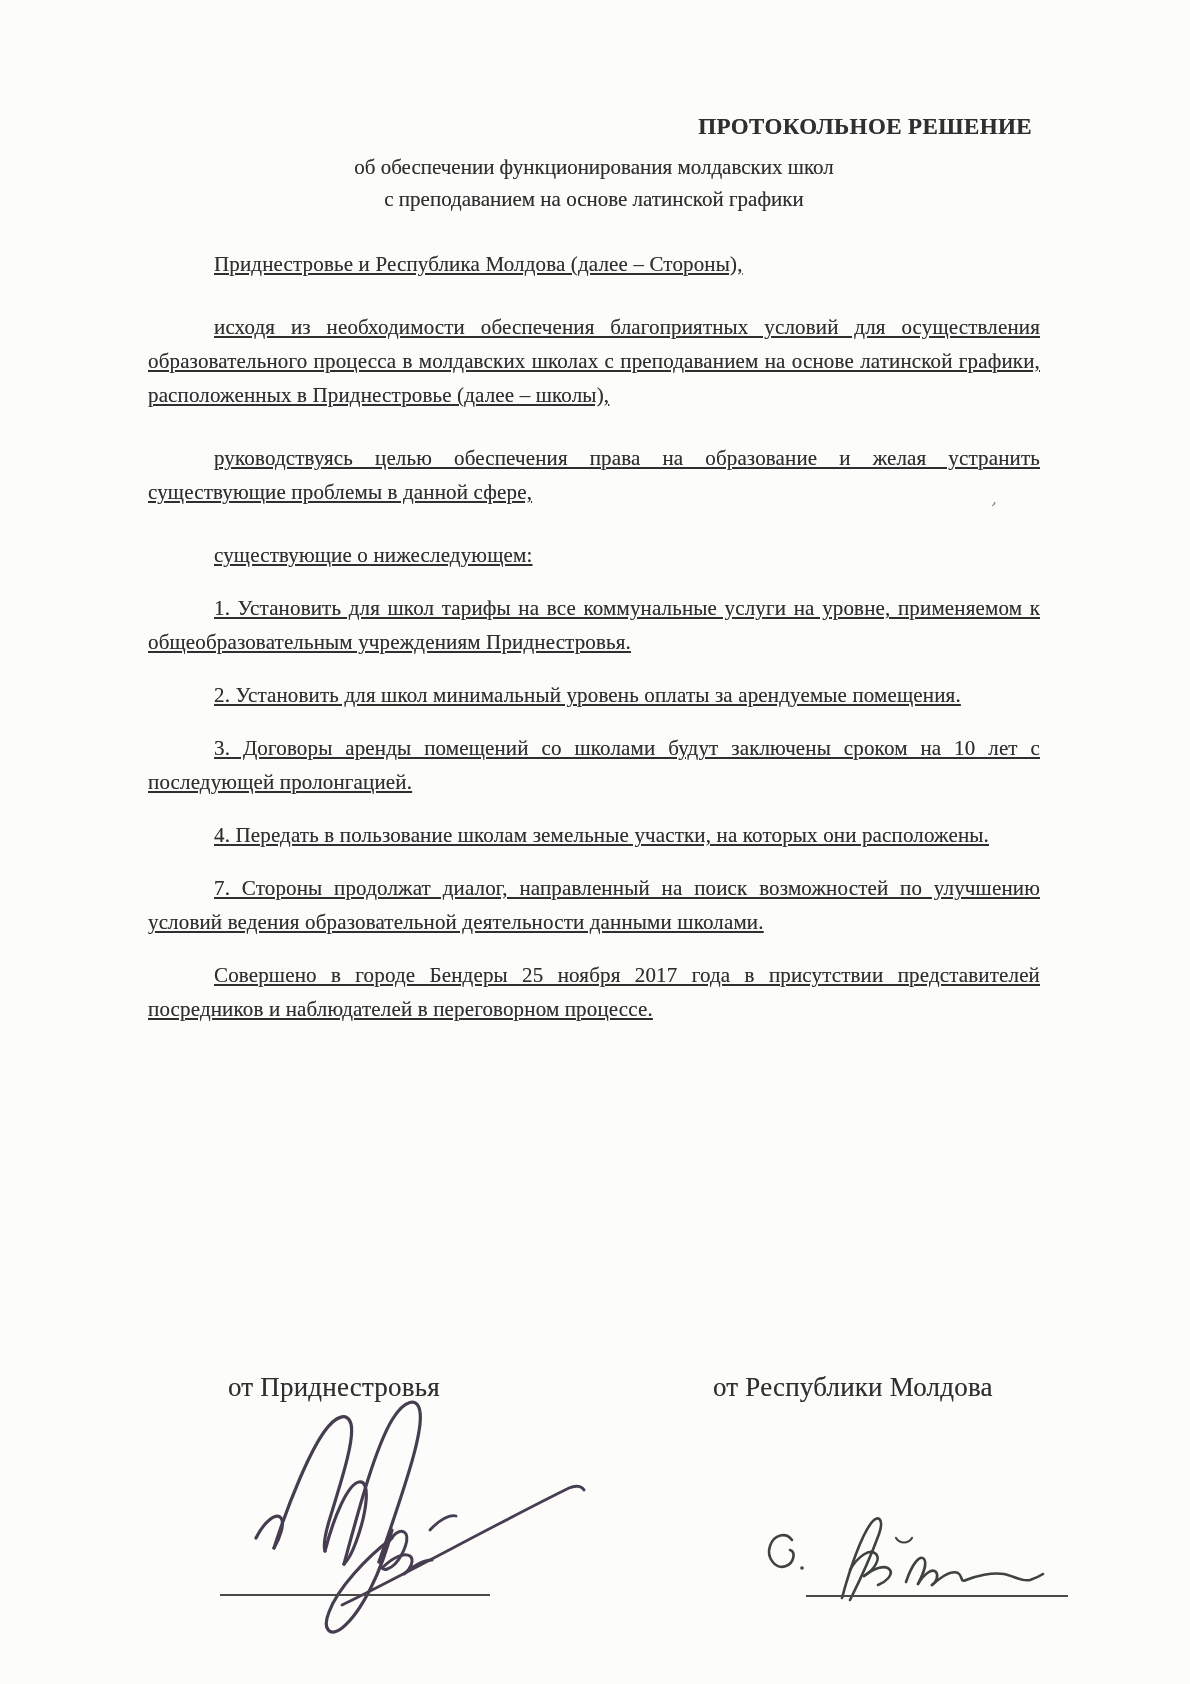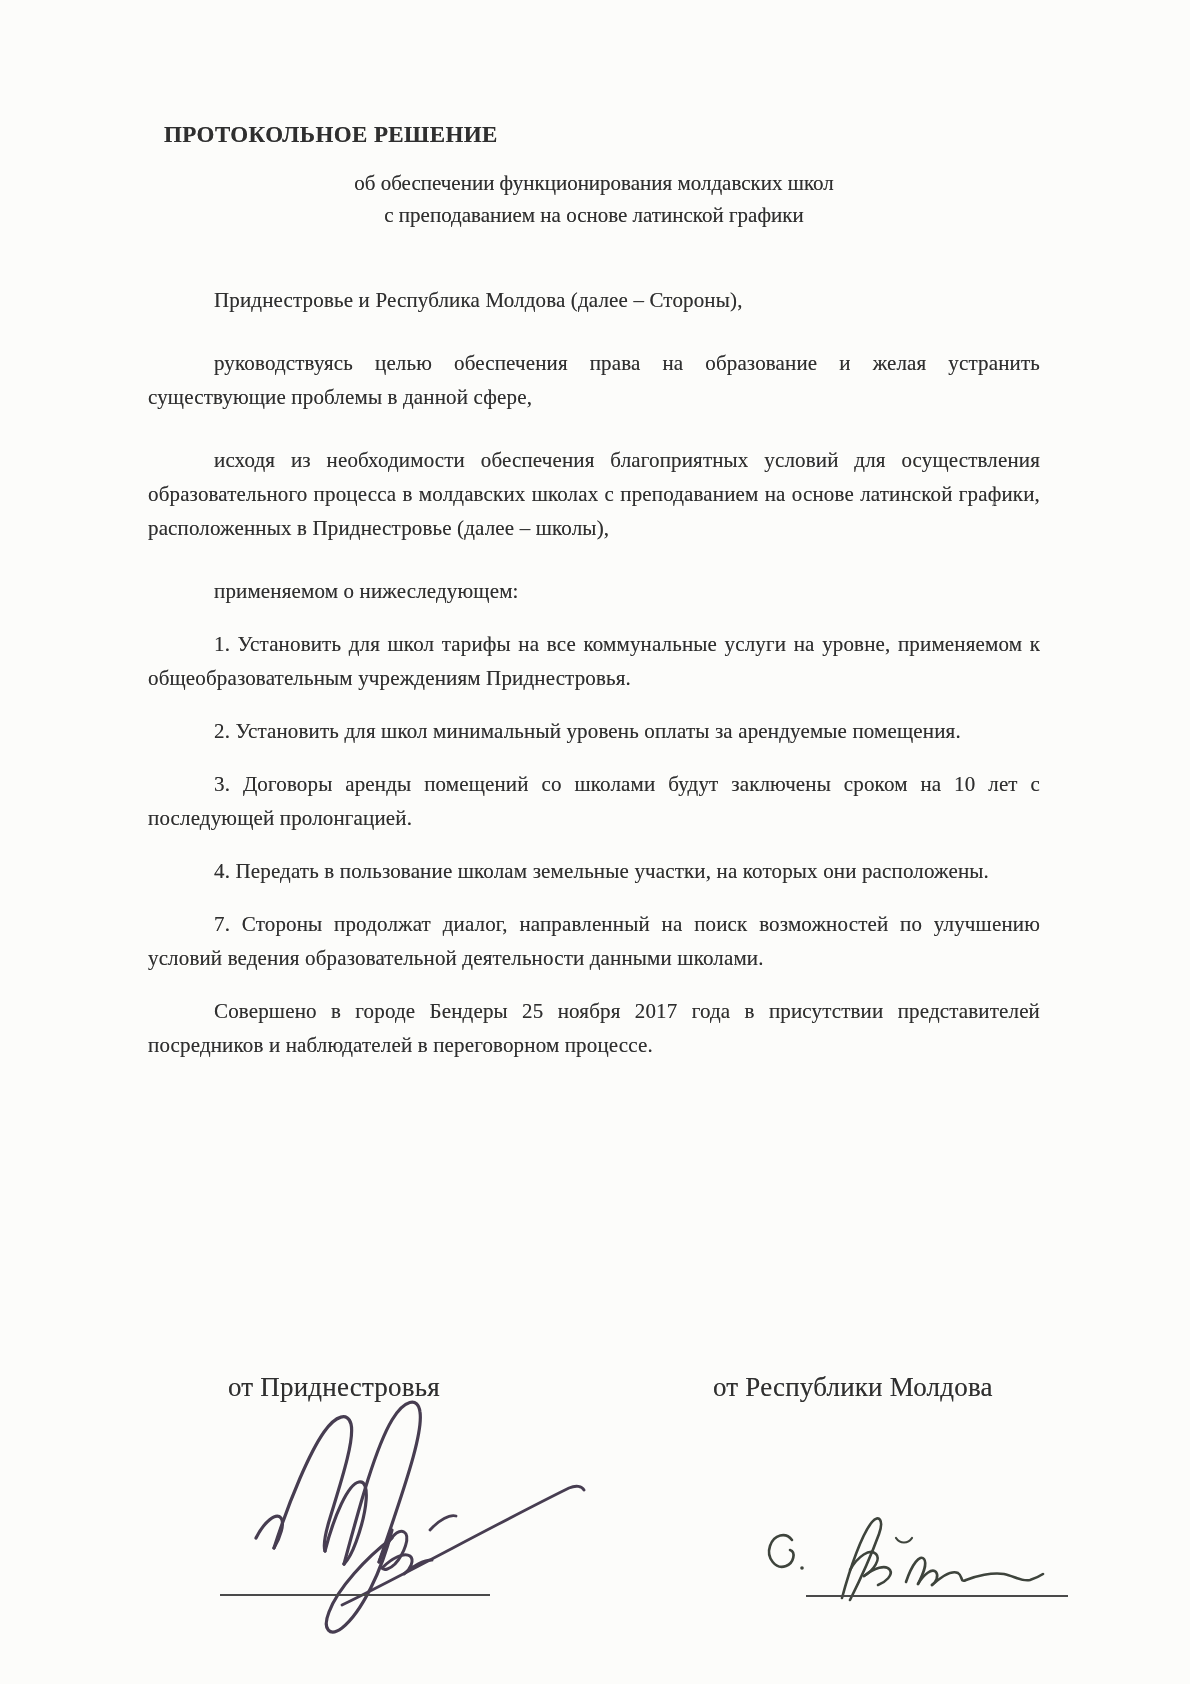--- a/index.html
+++ b/index.html
@@ -7,29 +7,29 @@
     position:relative;
     width:1190px;height:1684px;
     margin:0 auto;
     background:var(--paper,#fcfcfa);
     overflow:hidden;
     font-family:"Liberation Serif","DejaVu Serif",serif;
     color:var(--ink,#2f2f2f);
   }
   .content{position:absolute;left:148px;top:103px;width:892px;}
   .title{
-    font-size:23px;font-weight:700;text-align:left;
-    margin:16px;line-height:32px;letter-spacing:.4px;
+    font-size:23px;font-weight:700;text-align:right;
+    margin:8px;line-height:32px;letter-spacing:.4px;
     text-shadow:0 0 .6px rgba(30,30,30,.6);
   }
   .subtitle{
     font-size:21px;text-align:center;line-height:32px;margin:0;
     text-shadow:0 0 .5px rgba(40,40,40,.5);
   }
-  .body-block{margin-top:52px;}
+  .body-block{margin-top:32px;text-decoration:underline;}
   .para{
     font-size:21px;line-height:34px;
     text-align:justify;text-indent:66px;
     margin:0 0 19px 0;letter-spacing:.15px;
     text-shadow:0 0 .5px rgba(45,45,45,.5);
   }
   .mb-lg{margin-bottom:29px;}
   .sig-section{
     position:absolute;left:148px;top:1372px;width:892px;height:300px;
   }
@@ -58,23 +58,23 @@
 <body>
 
 <div class="page">
   <div class="content">
     <h1 class="title">ПРОТОКОЛЬНОЕ РЕШЕНИЕ</h1>
     <p class="subtitle">об обеспечении функционирования молдавских школ</p>
     <p class="subtitle">с преподаванием на основе латинской графики</p>
 
     <div class="body-block">
       <p class="para mb-lg">Приднестровье и Республика Молдова (далее – Стороны),</p>
+      <p class="para mb-lg">исходя из необходимости обеспечения благоприятных условий для осуществления образовательного процесса в молдавских школах с преподаванием на основе латинской графики, расположенных в Приднестровье (далее – школы),</p>
       <p class="para mb-lg">руководствуясь целью обеспечения права на образование и желая устранить существующие проблемы в данной сфере,</p>
-      <p class="para mb-lg">исходя из необходимости обеспечения благоприятных условий для осуществления образовательного процесса в молдавских школах с преподаванием на основе латинской графики, расположенных в Приднестровье (далее – школы),</p>
-      <p class="para">применяемом о нижеследующем:</p>
+      <p class="para">существующие о нижеследующем:</p>
 
       <p class="para">1. Установить для школ тарифы на все коммунальные услуги на уровне, применяемом к общеобразовательным учреждениям Приднестровья.</p>
       <p class="para">2. Установить для школ минимальный уровень оплаты за арендуемые помещения.</p>
       <p class="para">3. Договоры аренды помещений со школами будут заключены сроком на 10 лет с последующей пролонгацией.</p>
       <p class="para">4. Передать в пользование школам земельные участки, на которых они расположены.</p>
       <p class="para">7. Стороны продолжат диалог, направленный на поиск возможностей по улучшению условий ведения образовательной деятельности данными школами.</p>
 
       <p class="para">Совершено в городе Бендеры 25 ноября 2017 года в присутствии представителей посредников и наблюдателей в переговорном процессе.</p>
     </div>
   </div>

